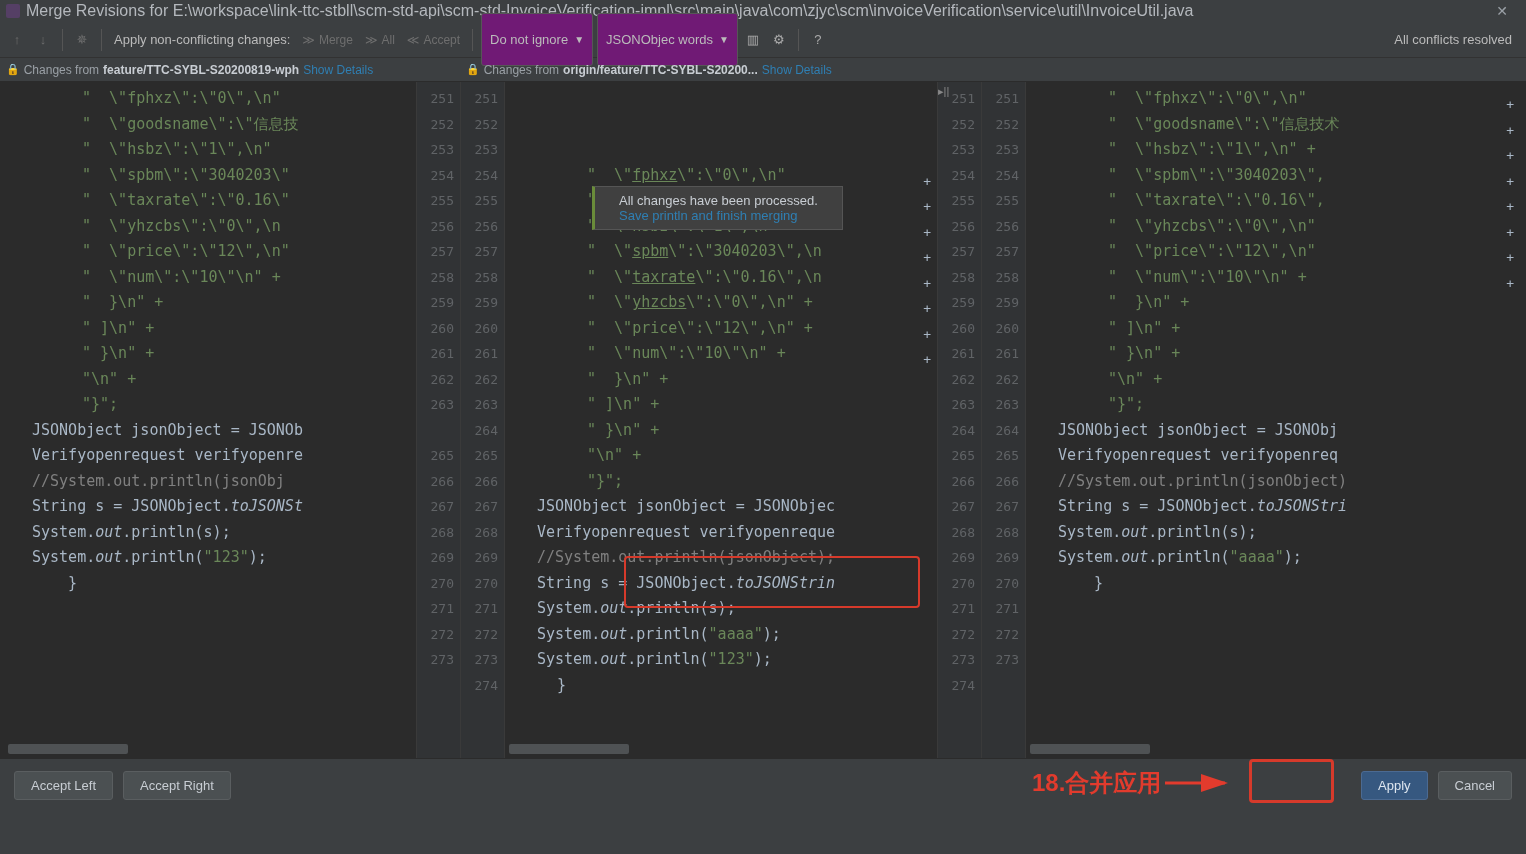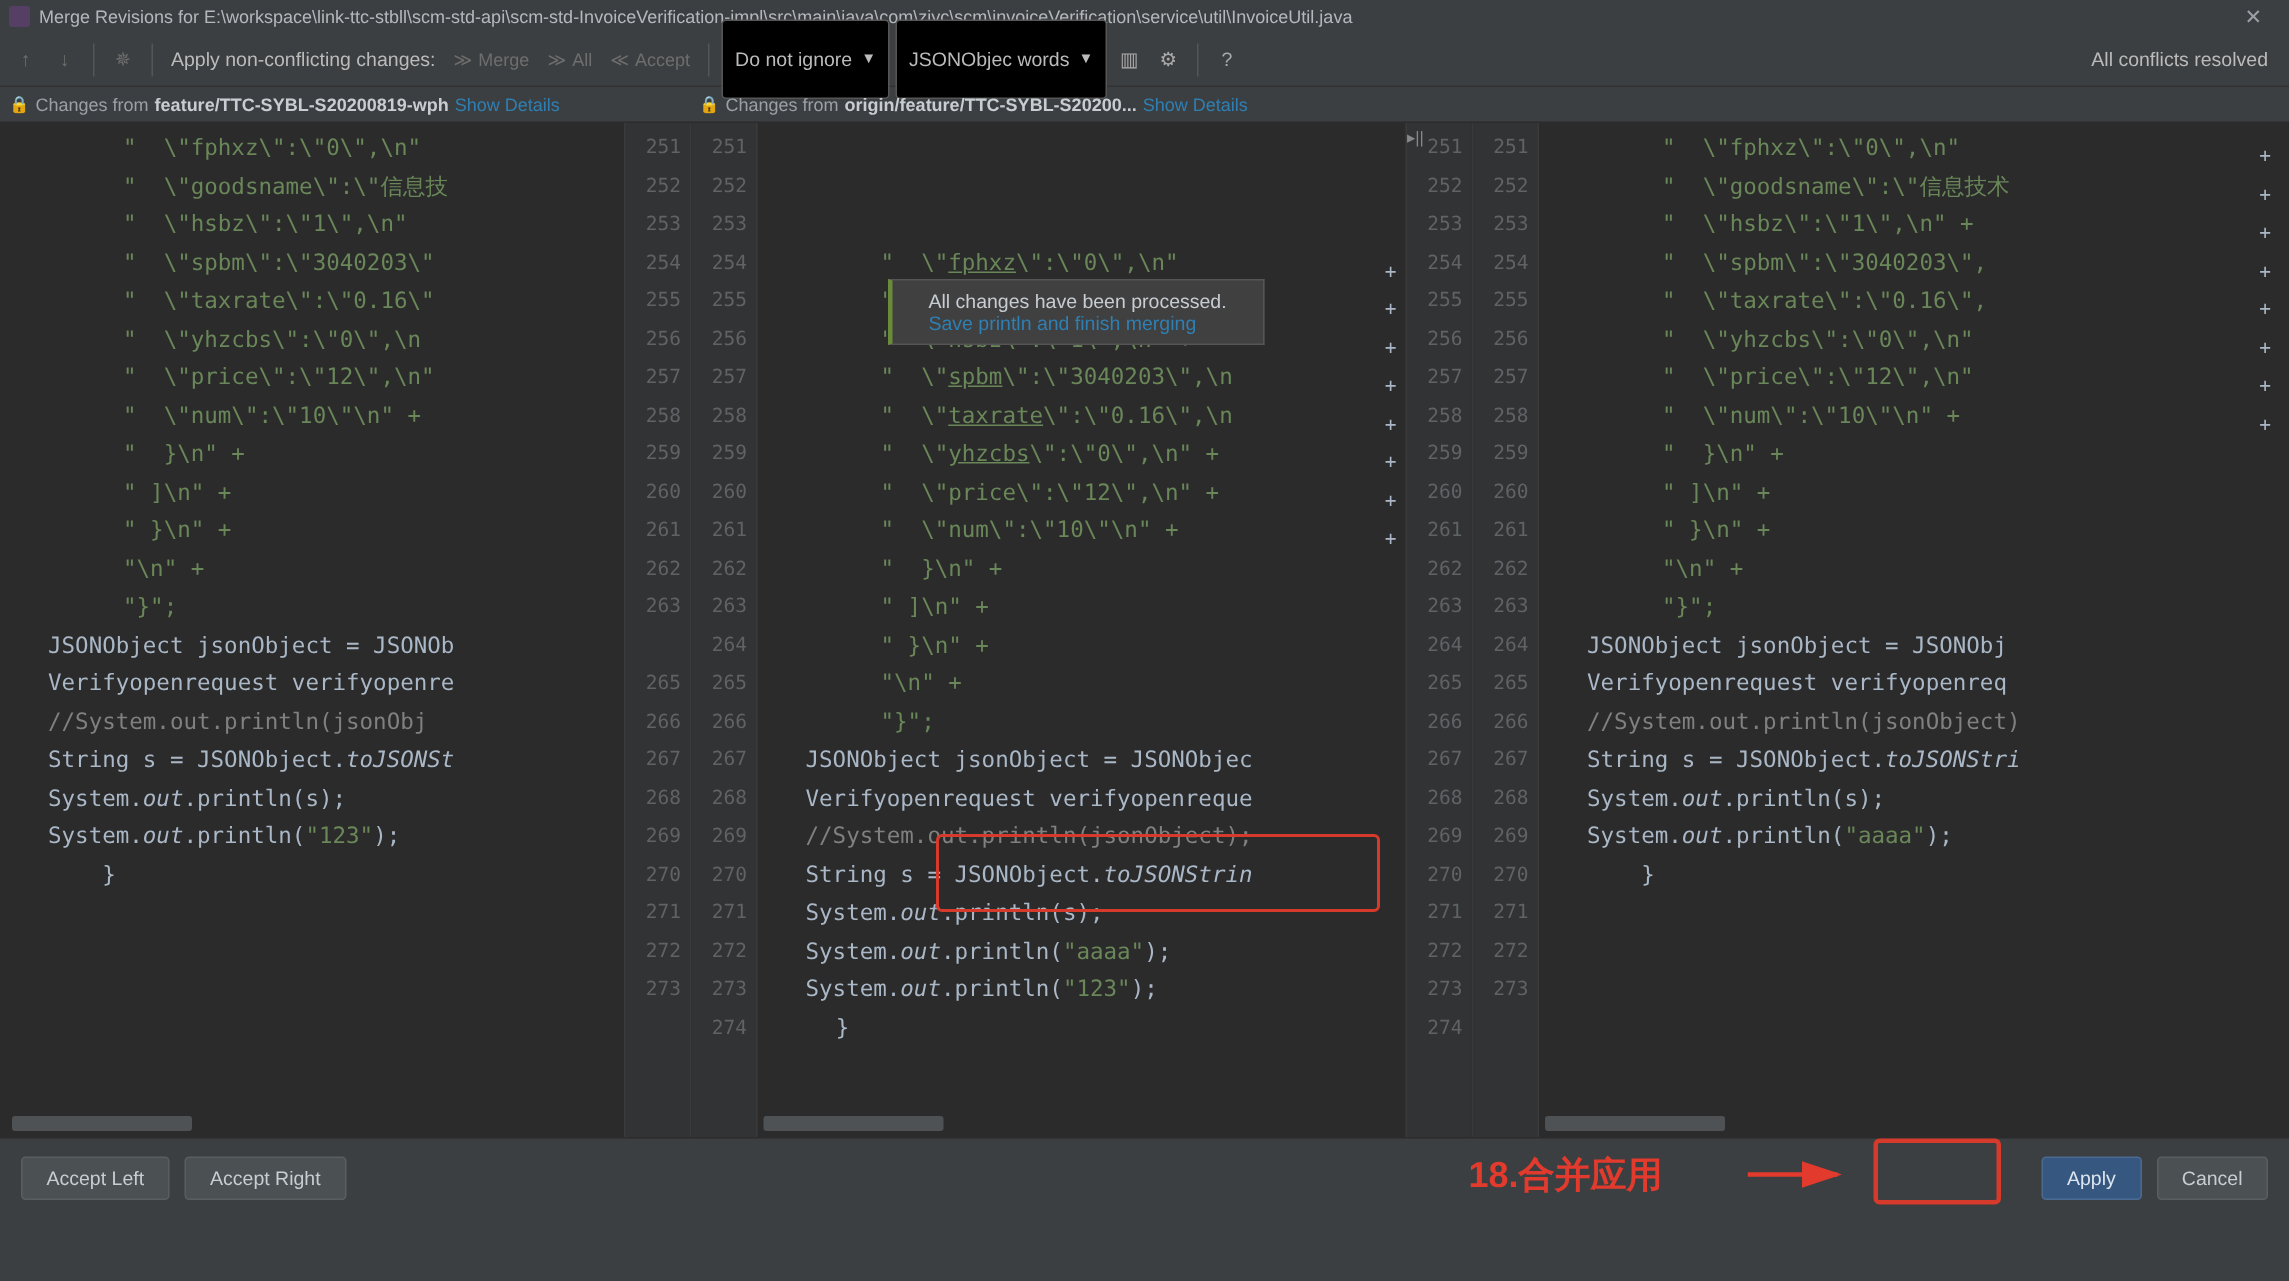--- a/index.html
+++ b/index.html
@@ -19,21 +19,21 @@
   background: #3c3f41;
   padding: 0 6px;
   color: #9aa0a6;
 }
 .title-bar .app-icon {
   width: 14px; height: 14px;
   background: #553f65;
   border-radius: 2px;
   margin-right: 6px;
 }
-.title-bar .title-text { flex: 1; font-size: 12px; color: #b4b8bd; }
+.title-bar .title-text { flex: 1; font-size: 16px; color: #b4b8bd; }
 .title-bar .close-btn { padding: 0 12px; font-size: 14px; cursor: pointer; }
 
 .toolbar {
   display: flex;
   align-items: center;
   height: 36px;
   background: #3c3f41;
   border-bottom: 1px solid #323232;
   padding: 0 6px;
   gap: 4px;
@@ -48,21 +48,21 @@
 .tb-sep { width: 1px; height: 22px; background: #555; margin: 0 4px; }
 .tb-label { color: #bbbbbb; font-size: 13px; margin: 0 4px; }
 .tb-chip {
   display: flex; align-items: center; gap: 4px;
   color: #6e6e6e; font-size: 12px; padding: 0 4px;
   cursor: pointer;
 }
 .combo {
   display: flex; align-items: center; gap: 6px;
   border: 1px solid #565656;
-  background: #000000;
+  background: #701a75;
   padding: 18px 8px;
   border-radius: 3px;
   color: #bbbbbb; font-size: 13px;
   cursor: pointer;
 }
 .combo .chev { color: #bbbbbb; font-size: 10px; }
 .tb-status { margin-left: auto; color: #bbbbbb; font-size: 13px; padding-right: 8px; }
 
 .headers {
   display: flex;
@@ -372,21 +372,21 @@
     <div>All changes have been processed.</div>
     <div class="link">Save println and finish merging</div>
   </div>
 
   <div class="hl-box" style="left:624px;top:474px;width:296px;height:52px;"></div>
 
 
   <div style="position:absolute;left:938px;top:3px;color:#888;font-size:11px">▸||</div>
 </div>
 
-<div class="anno-text" style="left:979px;top:767px;">18.合并应用</div>
+<div class="anno-text" style="left:1032px;top:767px;">18.合并应用</div>
 <svg class="arrow-svg" style="left:1165px;top:773px" width="80" height="20">
   <defs>
       <marker id="ah" markerWidth="10" markerHeight="10" refX="8" refY="3" orient="auto">
         <path d="M0,0 L0,6 L9,3 z" fill="#e23b2d"></path>
       </marker>
     </defs>
   <line x1="0" y1="10" x2="60" y2="10" stroke="#e23b2d" stroke-width="3" marker-end="url(#ah)"></line>
 </svg>
 <div class="hl-box" style="position:absolute;left:1249px;top:759px;width:85px;height:44px;border-width:3px"></div>
 

